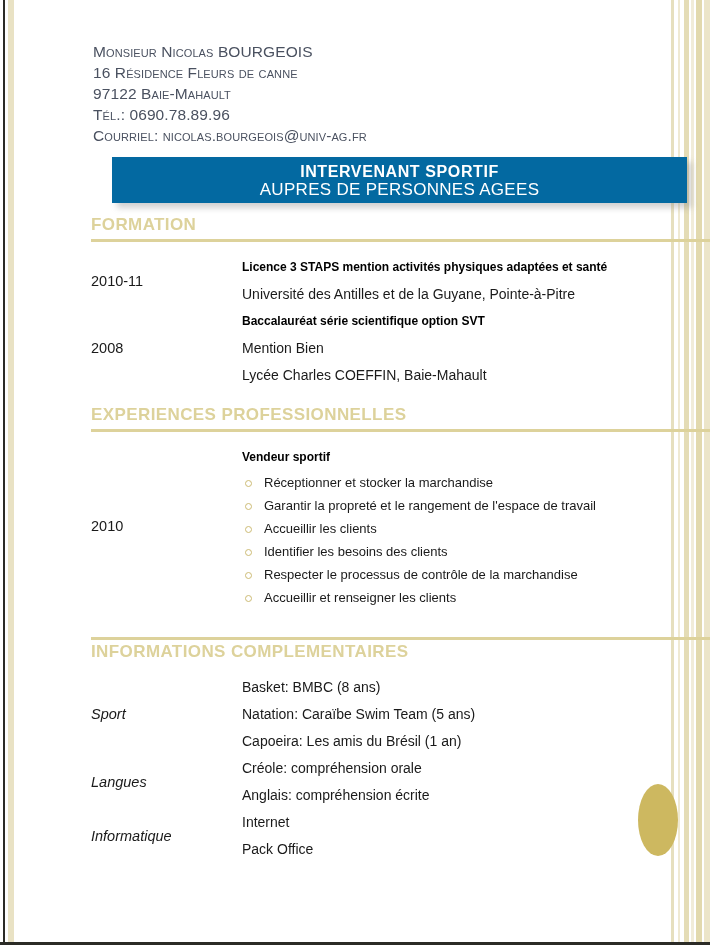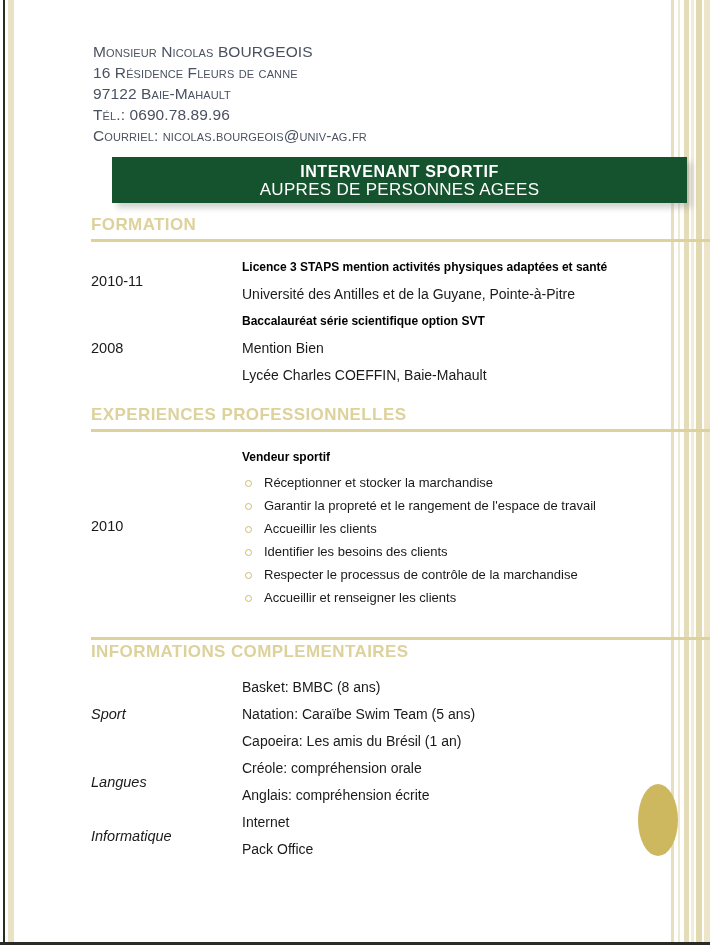--- a/index.html
+++ b/index.html
@@ -73,21 +73,21 @@
     letter-spacing: 0.1px;
   }
 
   
   #title-banner {
     position: absolute;
     left: 64px;
     top: 157px;
     width: 575px;
     height: 46px;
-    background: #14532d;
+    background: #0369a1;
     box-shadow: 5px 5px 6px rgba(140,140,140,0.40);
     display: flex;
     flex-direction: column;
     align-items: center;
     justify-content: center;
   }
   #banner-title-main {
     color: #ffffff;
     font-size: 16px;
     font-weight: bold;

